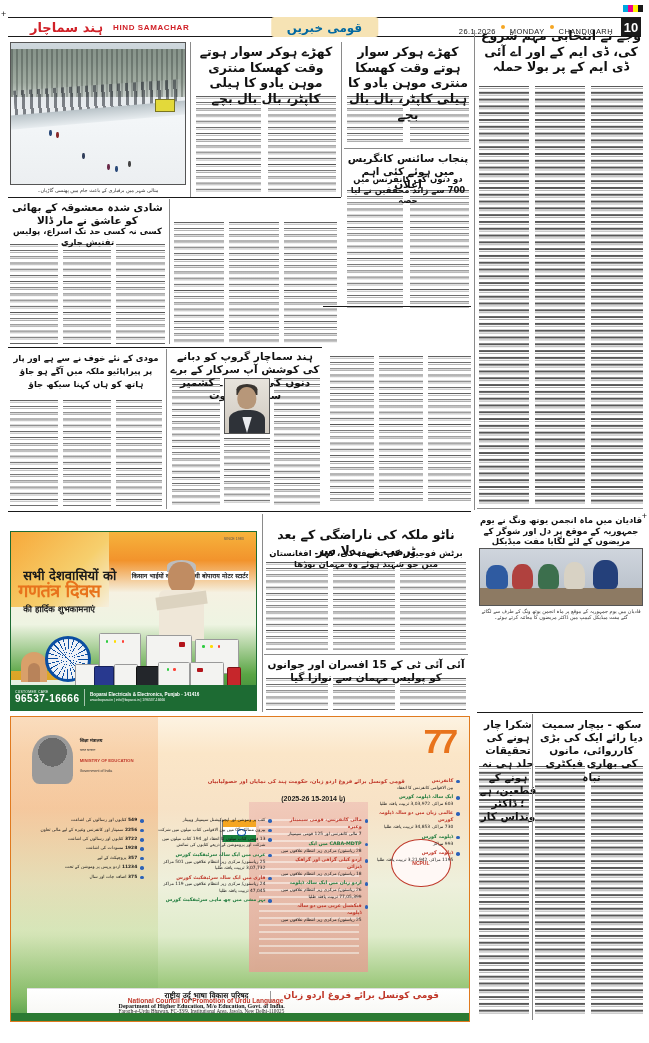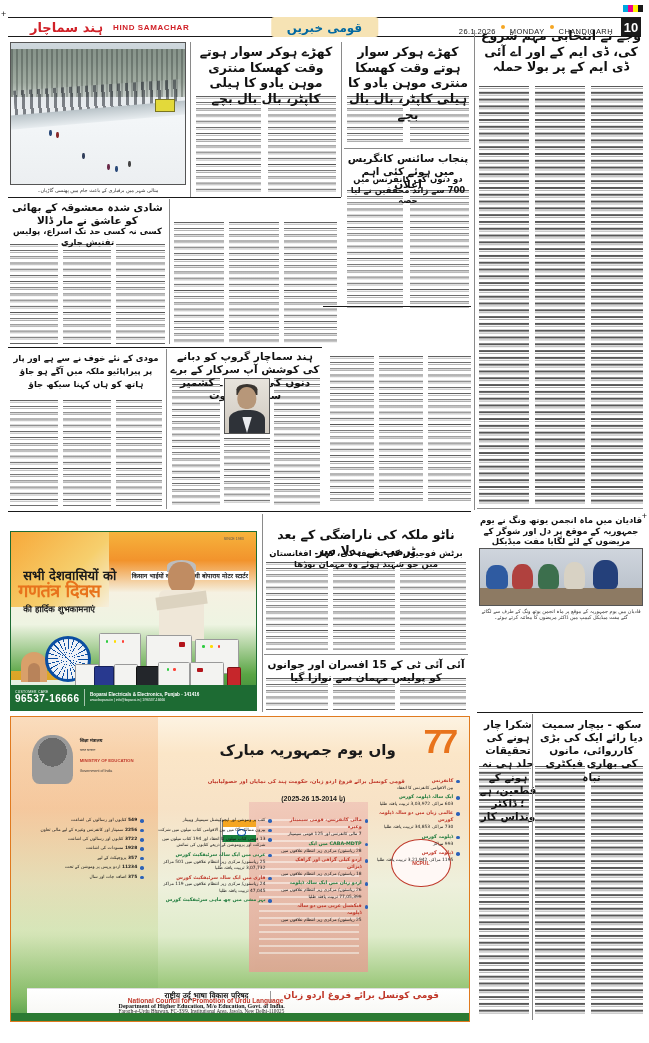--- a/index.html
+++ b/index.html
@@ -504,21 +504,20 @@
 
     <div class="emblem"></div>
     <div class="min1">शिक्षा मंत्रालय</div>
     <div class="min2">भारत सरकार</div>
     <div class="min3">MINISTRY OF EDUCATION</div>
     <div class="min4">Government of India</div>
 
     <div class="big77">
       <span>77</span>
     </div>
-    <div class="urdu-hd">واں یوم جمہوریہ مبارک</div>
     <div class="urdu-sub">قومی کونسل برائے فروغ اردو زبان، حکومت ہند کی نمایاں اور حصولیابیاں</div>
     <div class="years">(2025-26 تا 2014-15)</div>
 
     <div class="flagpole"></div>
     <div class="flag"></div>
 
     <div class="ncpul-logo">NCPUL</div>
 
     <div class="ncp-col" id="ncp-left" style="left:4%;top:33%;width:25%;">
         <div class="ncp-item">

